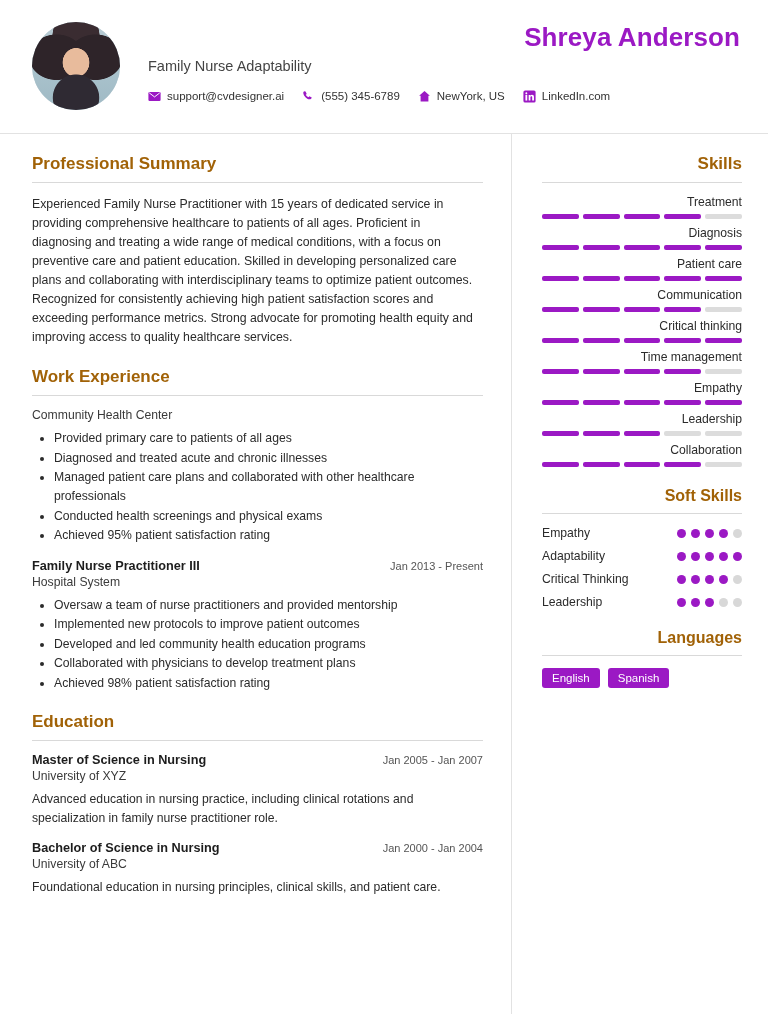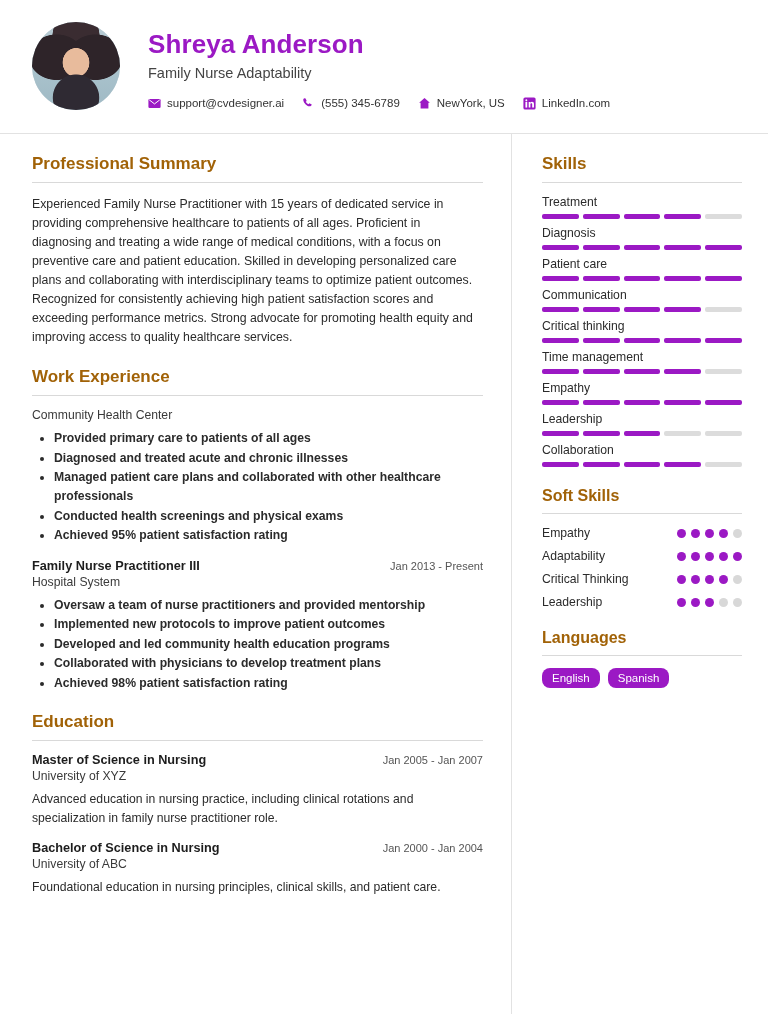--- a/index.html
+++ b/index.html
@@ -48,22 +48,23 @@
       radial-gradient(ellipse at 72% 40%, #2e2429 0 30%, rgba(46,36,41,0) 31%),
       radial-gradient(ellipse at 50% 22%, #3a2c31 0 38%, rgba(58,44,49,0) 39%),
       linear-gradient(180deg, #b9ccd4 0%, #a9c2cc 55%, #9fb9c4 100%);
   }
   .header-main { flex: 1 1 auto; padding-top: 4px; }
   .name {
     font-size: 26px;
     font-weight: bold;
     color: #9b19c4;
     letter-spacing: 0.1px;
-    margin: 8px 0 6px 0;
+    margin: 1px 0 6px 0;
     line-height: 1.1;
+    text-align: right;
   }
   .job-title {
     font-size: 14.5px;
     color: #444;
     margin: 0 0 16px 0;
   }
   .contact-row {
     display: flex;
     align-items: center;
     flex-wrap: wrap;
@@ -91,20 +92,21 @@
     height: calc(1014px - 134px);
   }
   .col-left {
     width: 512px;
     padding: 20px 28px 0 32px;
     border-right: 1px solid #e2e2e2;
   }
   .col-right {
     width: 256px;
     padding: 20px 26px 0 30px;
+    text-align: right;
   }
 
   .sec-title {
     color: #a16207;
     font-size: 17px;
     font-weight: bold;
     margin: 0 0 8px 0;
   }
   .sec-title.small { font-size: 16px; }
   .sec-rule {
@@ -151,21 +153,20 @@
   }
   ul.bullets {
     margin: 7px 0 0 0;
     padding-left: 22px;
   }
   ul.bullets li {
     font-size: 12.2px;
     line-height: 1.52;
     color: #2b2b2b;
     margin-bottom: 1px;
-    font-weight: bold;
   }
 
   
   .skill-row { margin-bottom: 7px; }
   .skill-name {
     font-size: 12.2px;
     color: #2b2b2b;
     margin-bottom: 5px;
   }
   .skill-bar {
@@ -196,21 +197,21 @@
   }
   .dot.on { background: #9b19c4; }
 
   
   .lang-wrap { display: flex; gap: 8px; flex-wrap: wrap; }
   .lang-chip {
     background: #9b19c4;
     color: #ffffff;
     font-size: 11.5px;
     padding: 4px 10px;
-    border-radius: 8px;
+    border-radius: 3px;
     display: inline-block;
   }
 </style>
 </head>
 <body>
 
 <div class="page">
 
   <div class="header">
     <div class="avatar-wrap">

